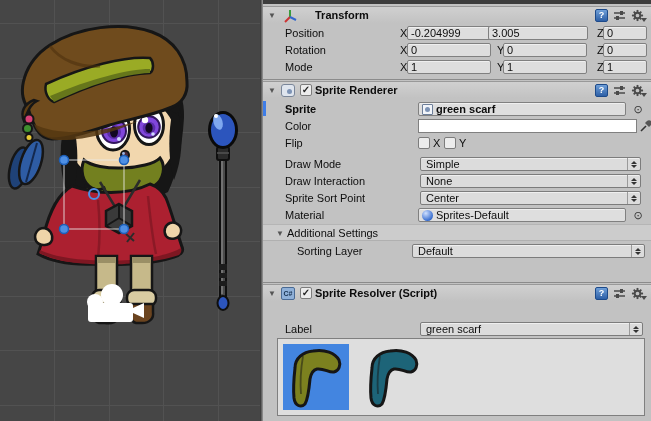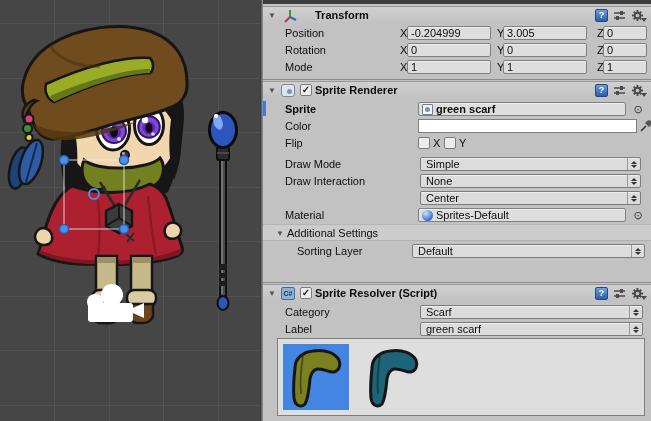--- a/index.html
+++ b/index.html
@@ -267,21 +267,21 @@
         <i class="caret"></i>
       </span>
     </span>
   </div>
 
   <div class="row" style="top:25px">
     <span class="lbl">Position</span>
     <span class="axis-lbl" style="left:137px">X</span>
     <span class="fld" style="left:144px;width:84px">-0.204999</span>
     <span class="axis-lbl" style="left:234px">Y</span>
-    <span class="fld" style="left:240px;width:84px">3.005</span>
+    <span class="fld" style="left:225px;width:100px">3.005</span>
     <span class="axis-lbl" style="left:334px">Z</span>
     <span class="fld" style="left:340px;width:44px">0</span>
   </div>
   <div class="row" style="top:42px">
     <span class="lbl">Rotation</span>
     <span class="axis-lbl" style="left:137px">X</span>
     <span class="fld" style="left:144px;width:84px">0</span>
     <span class="axis-lbl" style="left:234px">Y</span>
     <span class="fld" style="left:240px;width:84px">0</span>
     <span class="axis-lbl" style="left:334px">Z</span>
@@ -378,20 +378,21 @@
     <span class="dd" style="left:157px;width:221px">
       <span>None</span>
       <span class="dd-arrow">
           <i class="up"></i>
           <i class="dn"></i>
         </span>
     </span>
   </div>
 
   <div class="row" style="top:190px">
+    <span class="lbl">Sprite Sort Point</span>
     <span class="dd" style="left:157px;width:221px">
       <span>Center</span>
       <span class="dd-arrow">
           <i class="up"></i>
           <i class="dn"></i>
         </span>
     </span>
   </div>
 
   <div class="row" style="top:207px">
@@ -447,30 +448,20 @@
             <line x1="11.1" y1="2.9" x2="9.1" y2="4.9"></line>
               <line x1="4.9" y1="9.1" x2="2.9" y2="11.1"></line>
           </g>
           <circle cx="7" cy="7" r="3" fill="#c2c2c2" stroke="#4a4a4a" stroke-width="2"></circle>
         </svg>
         <i class="caret"></i>
       </span>
     </span>
   </div>
 
-  <div class="row" style="top:304px">
-    <span class="lbl">Category</span>
-    <span class="dd" style="left:157px;width:223px">
-      <span>Scarf</span>
-      <span class="dd-arrow">
-          <i class="up"></i>
-          <i class="dn"></i>
-        </span>
-    </span>
-  </div>
 
   <div class="row" style="top:321px">
     <span class="lbl">Label</span>
     <span class="dd" style="left:157px;width:223px">
       <span>green scarf</span>
       <span class="dd-arrow">
           <i class="up"></i>
           <i class="dn"></i>
         </span>
     </span>

